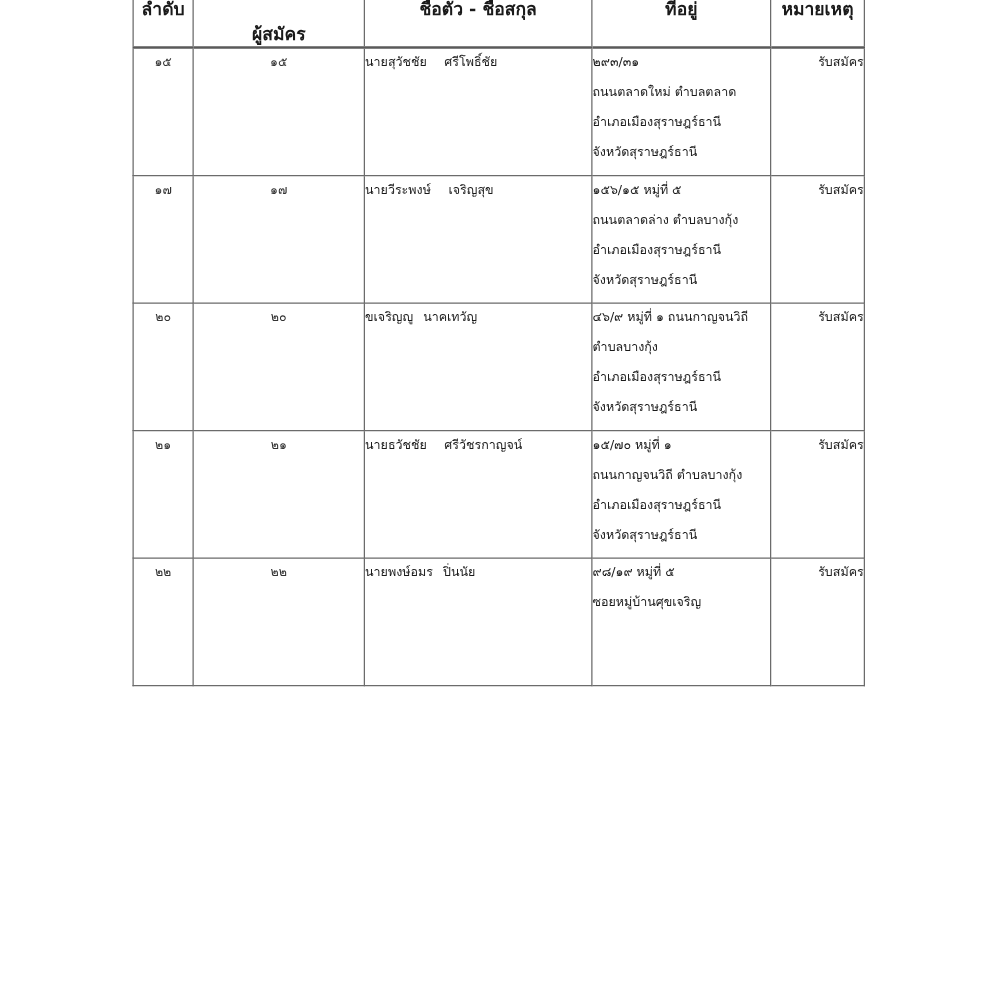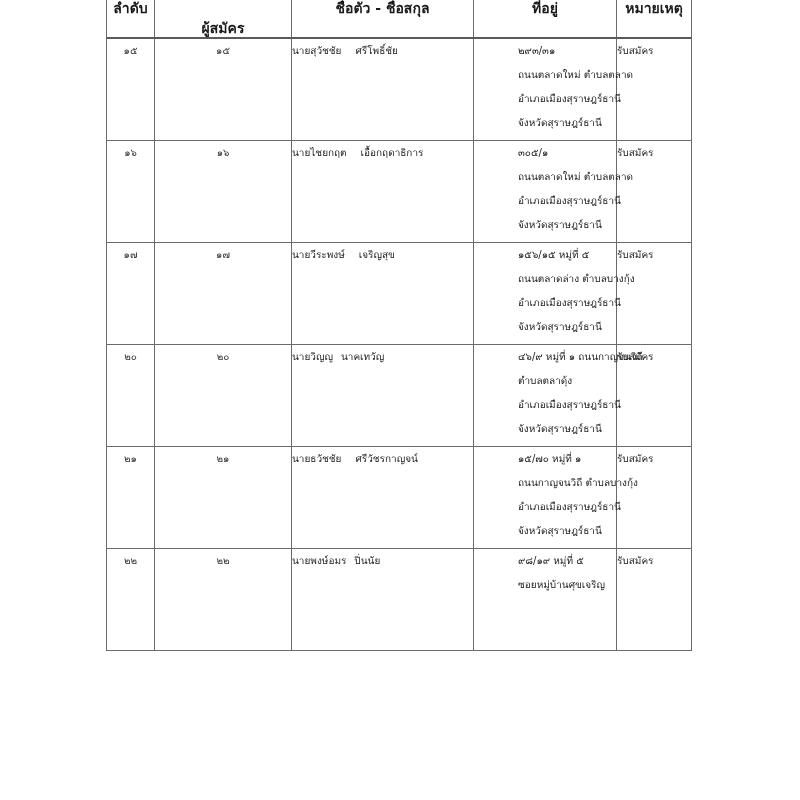--- a/index.html
+++ b/index.html
@@ -81,24 +81,23 @@
       white-space: nowrap;
       margin-left: 45px;
     }
     td.addr {
       padding: 6px 0 0 9px;
       white-space: nowrap;
     }
     td.addr .line {
       display: block;
       height: 24px;
-      margin-left: 44px;
     }
     td.note {
-      text-align: left;
+      text-align: right;
       padding-top: 6px;
       font-family: Liberation Serif, serif;
     }
     .name-gap {
       display: inline-block;
       width: 14px;
     }
   </style>
 </head>
 <body>
@@ -150,55 +149,43 @@
         <td class="name"><span>นายสุวัชชัย</span><span class="name-gap"></span><span>ศรีโพธิ์ชัย</span></td>
         <td class="addr">
           <span class="line">๒๙๓/๓๑</span>
           <span class="line">ถนนตลาดใหม่  ตำบลตลาด</span>
           <span class="line">อำเภอเมืองสุราษฎร์ธานี</span>
           <span class="line">จังหวัดสุราษฎร์ธานี</span>
         </td>
         <td class="note">รับสมัคร</td>
       </tr>
 
-      <tr>
-        <td class="num">๑๖</td>
-        <td class="num">๑๖</td>
-        <td class="name"><span>นายไชยกฤต</span><span class="name-gap"></span><span>เอื้อกฤดาธิการ</span></td>
-        <td class="addr">
-          <span class="line">๓๐๕/๑</span>
-          <span class="line">ถนนตลาดใหม่  ตำบลตลาด</span>
-          <span class="line">อำเภอเมืองสุราษฎร์ธานี</span>
-          <span class="line">จังหวัดสุราษฎร์ธานี</span>
-        </td>
-        <td class="note">รับสมัคร</td>
-      </tr>
 
       <tr>
         <td class="num">๑๗</td>
         <td class="num">๑๗</td>
         <td class="name"><span>นายวีระพงษ์</span><span class="name-gap"></span><span>เจริญสุข</span></td>
         <td class="addr">
           <span class="line">๑๕๖/๑๕ หมู่ที่ ๕</span>
           <span class="line">ถนนตลาดล่าง ตำบลบางกุ้ง</span>
           <span class="line">อำเภอเมืองสุราษฎร์ธานี</span>
           <span class="line">จังหวัดสุราษฎร์ธานี</span>
         </td>
         <td class="note">รับสมัคร</td>
       </tr>
 
 
 
       <tr>
         <td class="num">๒๐</td>
         <td class="num">๒๐</td>
-        <td class="name"><span>นายวิญญู</span><span class="name-gap" style="width:8px"></span><span>นาคเทวัญ</span></td>
+        <td class="name"><span>ขเจริญญู</span><span class="name-gap" style="width:8px"></span><span>นาคเทวัญ</span></td>
         <td class="addr">
           <span class="line">๔๖/๙ หมู่ที่ ๑ ถนนกาญจนวิถี</span>
-          <span class="line">ตำบลตลาดุ้ง</span>
+          <span class="line">ตำบลบางกุ้ง</span>
           <span class="line">อำเภอเมืองสุราษฎร์ธานี</span>
           <span class="line">จังหวัดสุราษฎร์ธานี</span>
         </td>
         <td class="note">รับสมัคร</td>
       </tr>
 
       <tr>
         <td class="num">๒๑</td>
         <td class="num">๒๑</td>
         <td class="name"><span>นายธวัชชัย</span><span class="name-gap"></span><span>ศรีวัชรกาญจน์</span></td>

